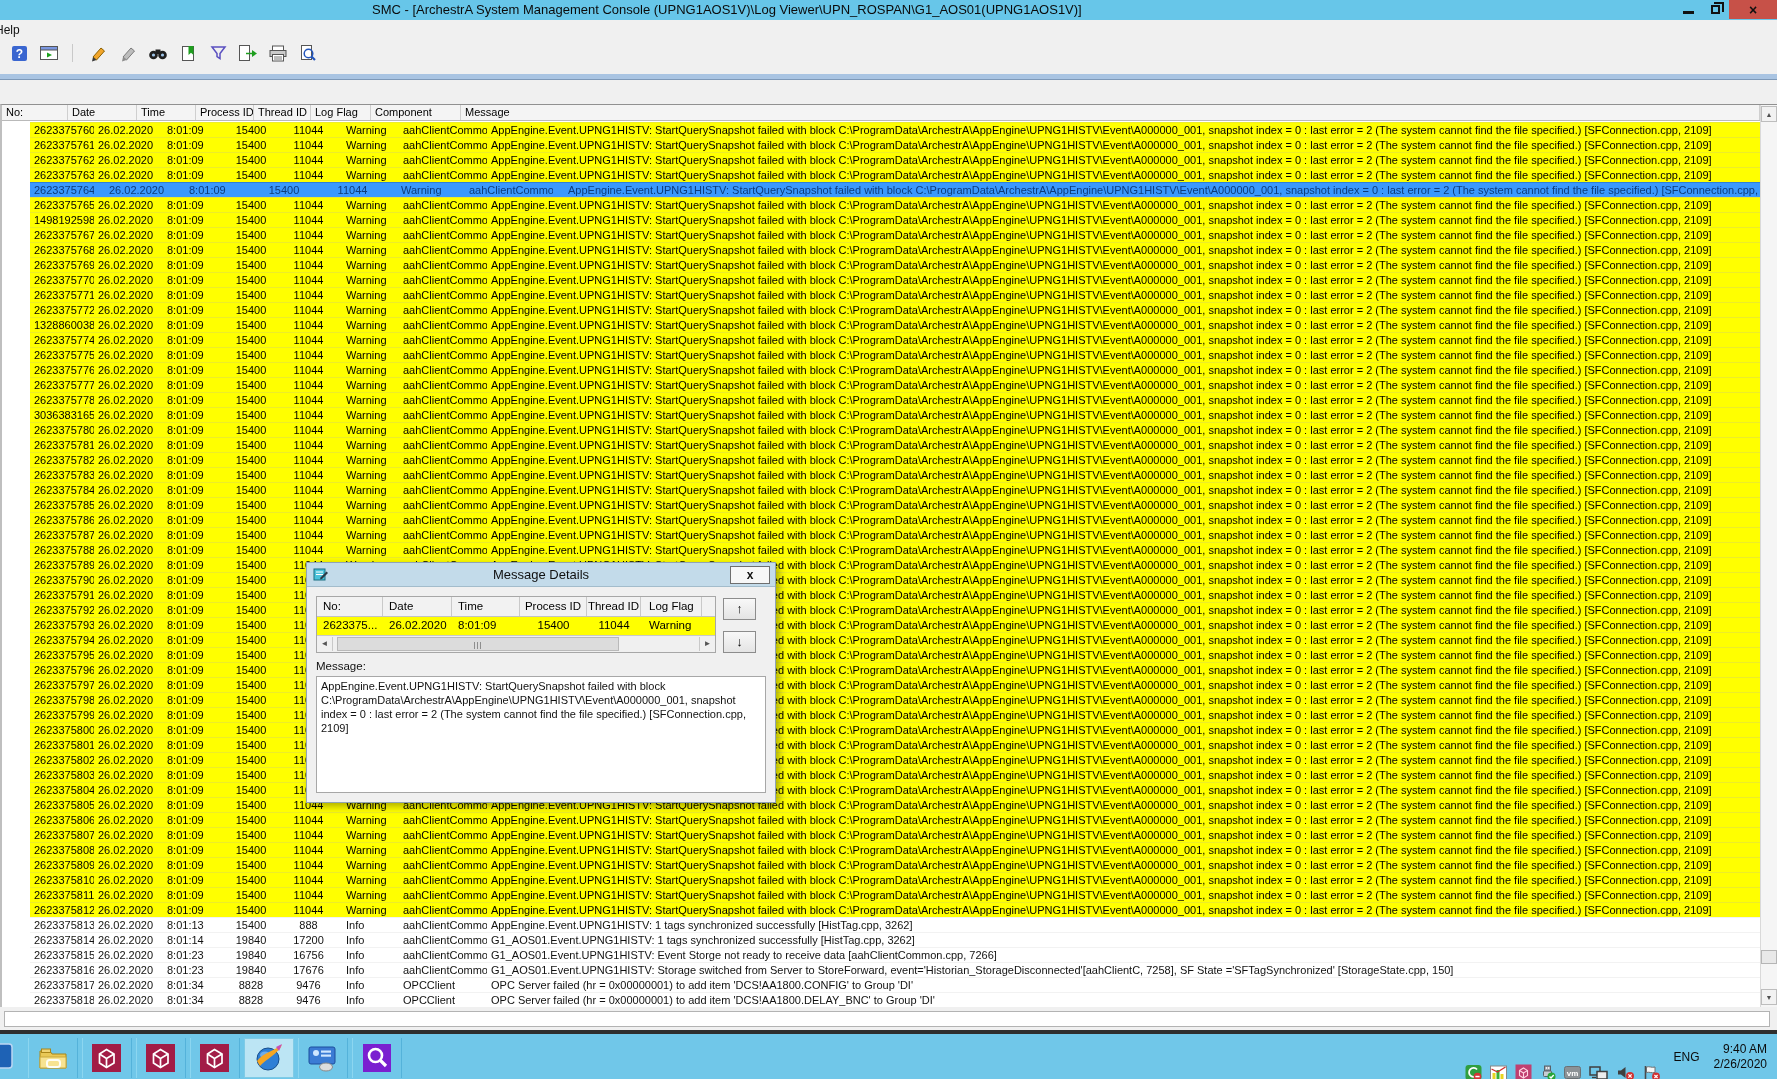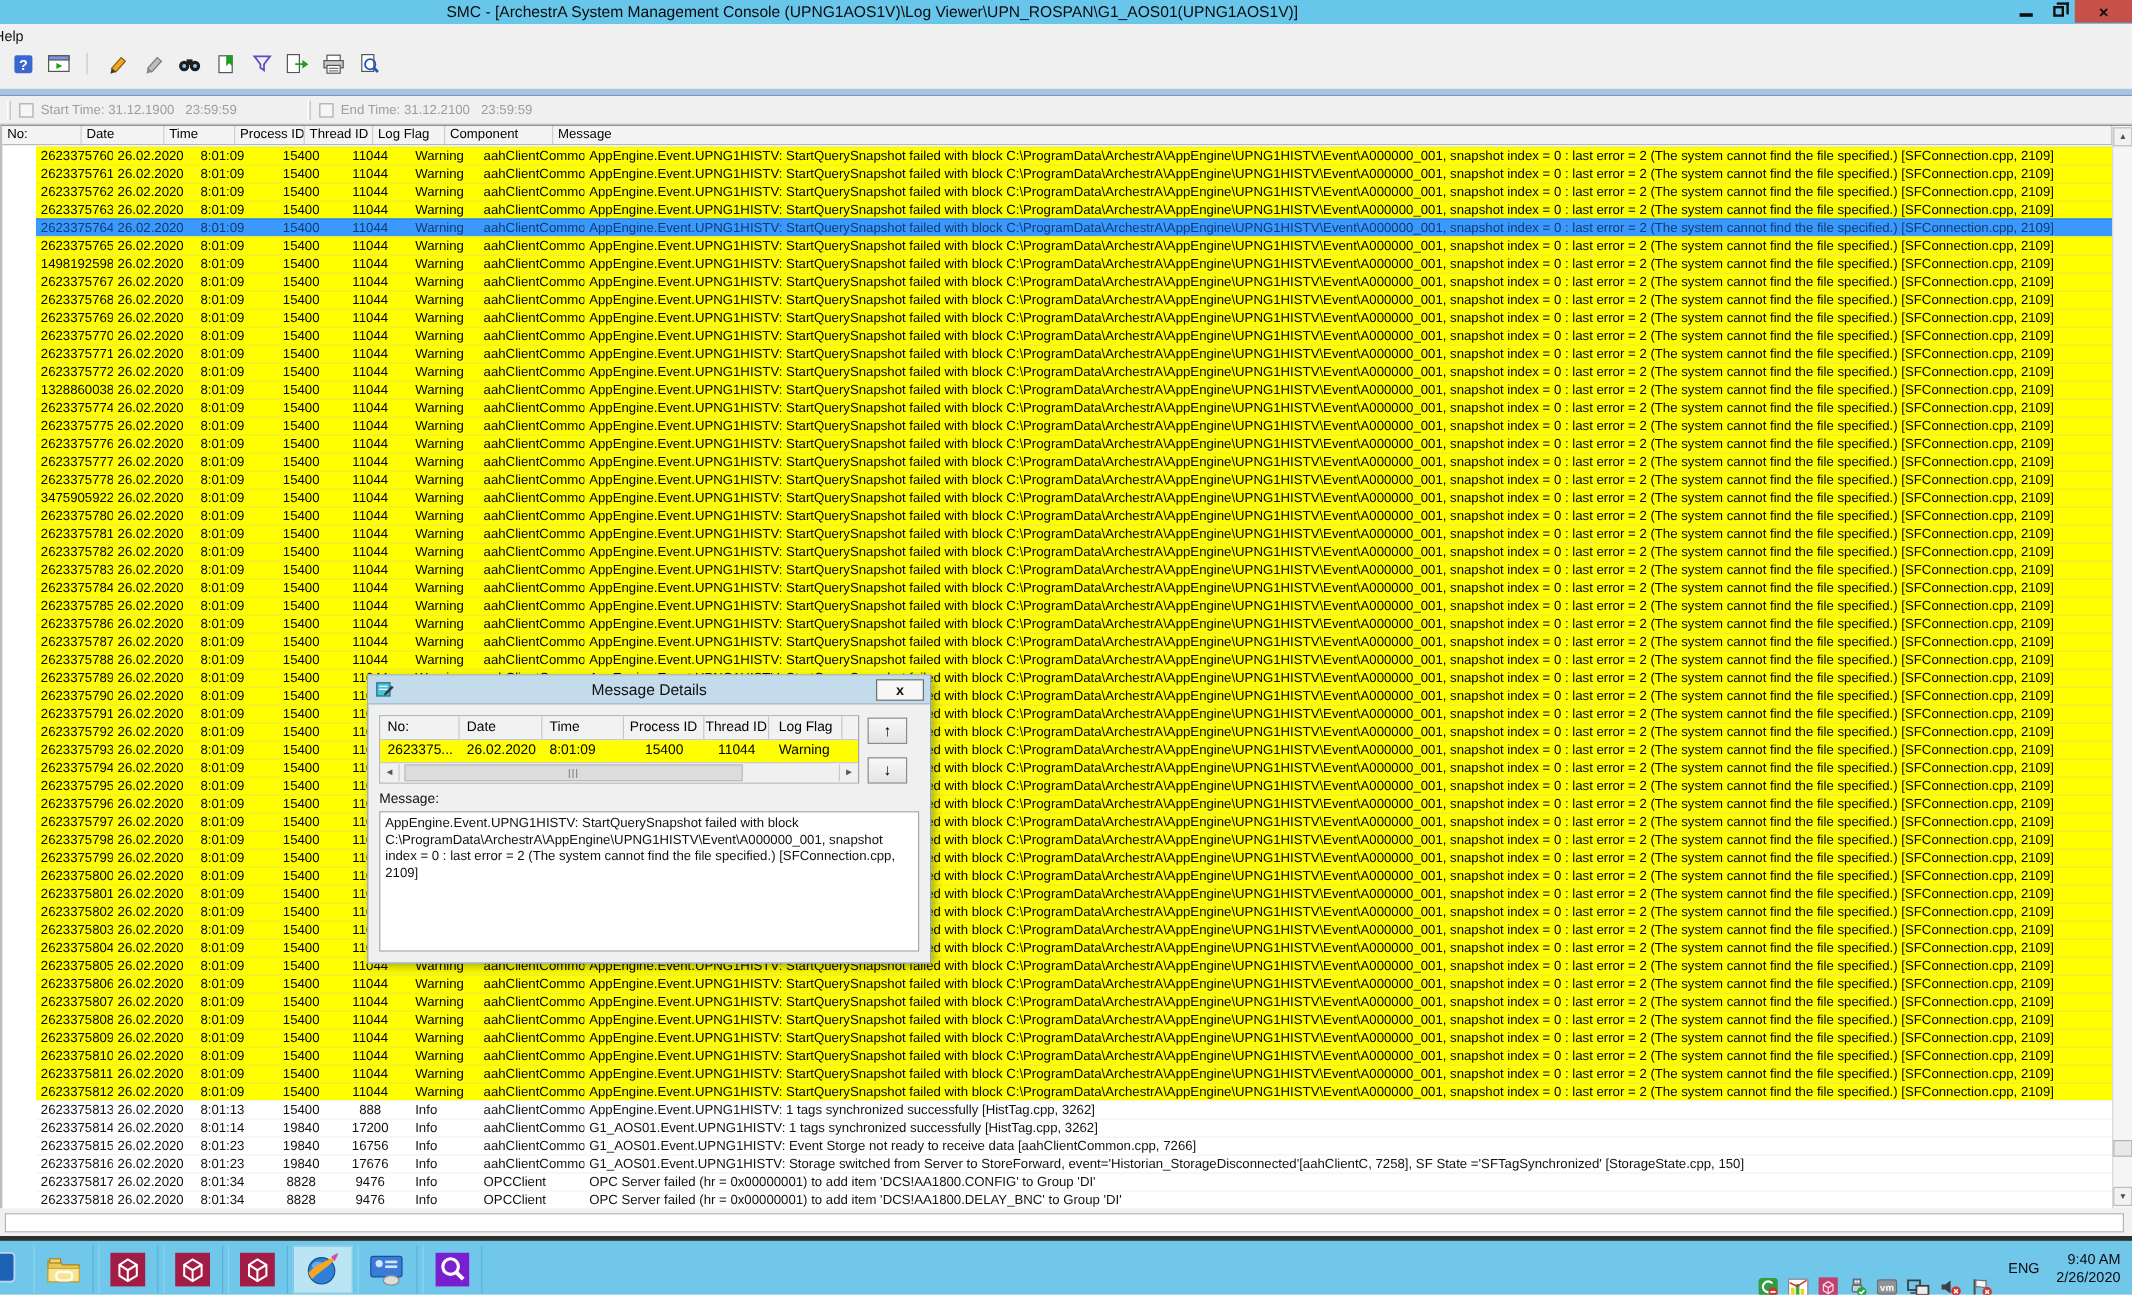--- a/index.html
+++ b/index.html
@@ -35,21 +35,21 @@
   .ftext { font-size: 11px; color: #9D9D9D; white-space: pre; }
 
   
   .tablewrap { position: absolute; left: 0; top: 104px; width: 1777px; height: 903px; background: #FFF; border-left: 2px solid #BFBFBF; border-top: 1px solid #909090; }
   .thead { display: flex; height: 16px; background: #F4F4F4; border-bottom: 1px solid #B9B9B9; font-size: 11px; color: #000; }
   .th { border-right: 1px solid #CFCFCF; padding: 1px 0 0 4px; white-space: nowrap; overflow: hidden; }
   .rows { position: absolute; left: 0; top: 17px; width: 1760px; height: 885px; overflow: hidden; padding-left: 28px; }
   .log-row { display: flex; height: 15px; line-height: 14px; font-size: 11px; white-space: nowrap; cursor: default; }
   .log-row.warn { background: #FFFF00; border-top: 1px solid #ECEC2A; }
   .log-row.info { background: #FFFFFF; border-top: 1px solid #F2F2F2; color: #111; }
-  .log-row.sel  { background: #3B99FD; border-top: 1px solid #2F7FD6; color: #0D3B79; }
+  .log-row.sel  { background: #3B99FD; border-top: 1px solid #2F7FD6; color: #0D3B79; gap: 11px; }
   .cell { overflow: hidden; padding-left: 4px; }
   .c-no   { width: 64px; }
   .c-date { width: 69px; }
   .c-time { width: 59px; }
   .c-pid  { width: 58px; text-align: center; padding-left: 0; }
   .c-tid  { width: 57px; text-align: center; padding-left: 0; }
   .c-flag { width: 60px; padding-left: 9px; }
   .c-comp { width: 90px; padding-left: 6px; }
   .c-msg  { flex: 1; }
   .h-no { width: 66px; } .h-date { width: 69px; } .h-time { width: 59px; }
@@ -189,32 +189,20 @@
         <svg width="18" height="17">
           <rect x="2.5" y="0.5" width="10" height="14" fill="#fff" stroke="#555"></rect>
           <circle cx="9.5" cy="8.5" r="4.3" fill="none" stroke="#2255BB" stroke-width="1.5"></circle>
           <line x1="12.5" y1="11.5" x2="16" y2="15" stroke="#2255BB" stroke-width="2.2"></line>
         </svg>
       </span>
     </div>
 
   <div class="bluestrip"></div>
 
-  <div class="filterbar">
-    <div class="fsec fsec1">
-      <span class="gripper"></span>
-      <span class="cb"></span>
-      <span class="ftext">Start Time: 31.12.1900   23:59:59</span>
-    </div>
-    <div class="fsec fsec2">
-      <span class="gripper"></span>
-      <span class="cb"></span>
-      <span class="ftext">End Time: 31.12.2100   23:59:59</span>
-    </div>
-  </div>
 
   <div class="tablewrap">
     <div class="thead">
       <div class="th h-no">No:</div>
       <div class="th h-date">Date</div>
       <div class="th h-time">Time</div>
       <div class="th h-pid">Process ID</div>
       <div class="th h-tid">Thread ID</div>
       <div class="th h-flag">Log Flag</div>
       <div class="th h-comp">Component</div>
@@ -406,21 +394,21 @@
           <div class="cell c-no">2623375778</div>
           <div class="cell c-date">26.02.2020</div>
           <div class="cell c-time">8:01:09</div>
           <div class="cell c-pid">15400</div>
           <div class="cell c-tid">11044</div>
           <div class="cell c-flag">Warning</div>
           <div class="cell c-comp">aahClientCommon</div>
           <div class="cell c-msg">AppEngine.Event.UPNG1HISTV: StartQuerySnapshot failed with block C:\ProgramData\ArchestrA\AppEngine\UPNG1HISTV\Event\A000000_001, snapshot index = 0 : last error = 2 (The system cannot find the file specified.) [SFConnection.cpp, 2109]</div>
         </div>
         <div class="log-row warn">
-          <div class="cell c-no">3475905922</div>
+          <div class="cell c-no">3036383165</div>
           <div class="cell c-date">26.02.2020</div>
           <div class="cell c-time">8:01:09</div>
           <div class="cell c-pid">15400</div>
           <div class="cell c-tid">11044</div>
           <div class="cell c-flag">Warning</div>
           <div class="cell c-comp">aahClientCommon</div>
           <div class="cell c-msg">AppEngine.Event.UPNG1HISTV: StartQuerySnapshot failed with block C:\ProgramData\ArchestrA\AppEngine\UPNG1HISTV\Event\A000000_001, snapshot index = 0 : last error = 2 (The system cannot find the file specified.) [SFConnection.cpp, 2109]</div>
         </div>
         <div class="log-row warn">
           <div class="cell c-no">2623375780</div>

